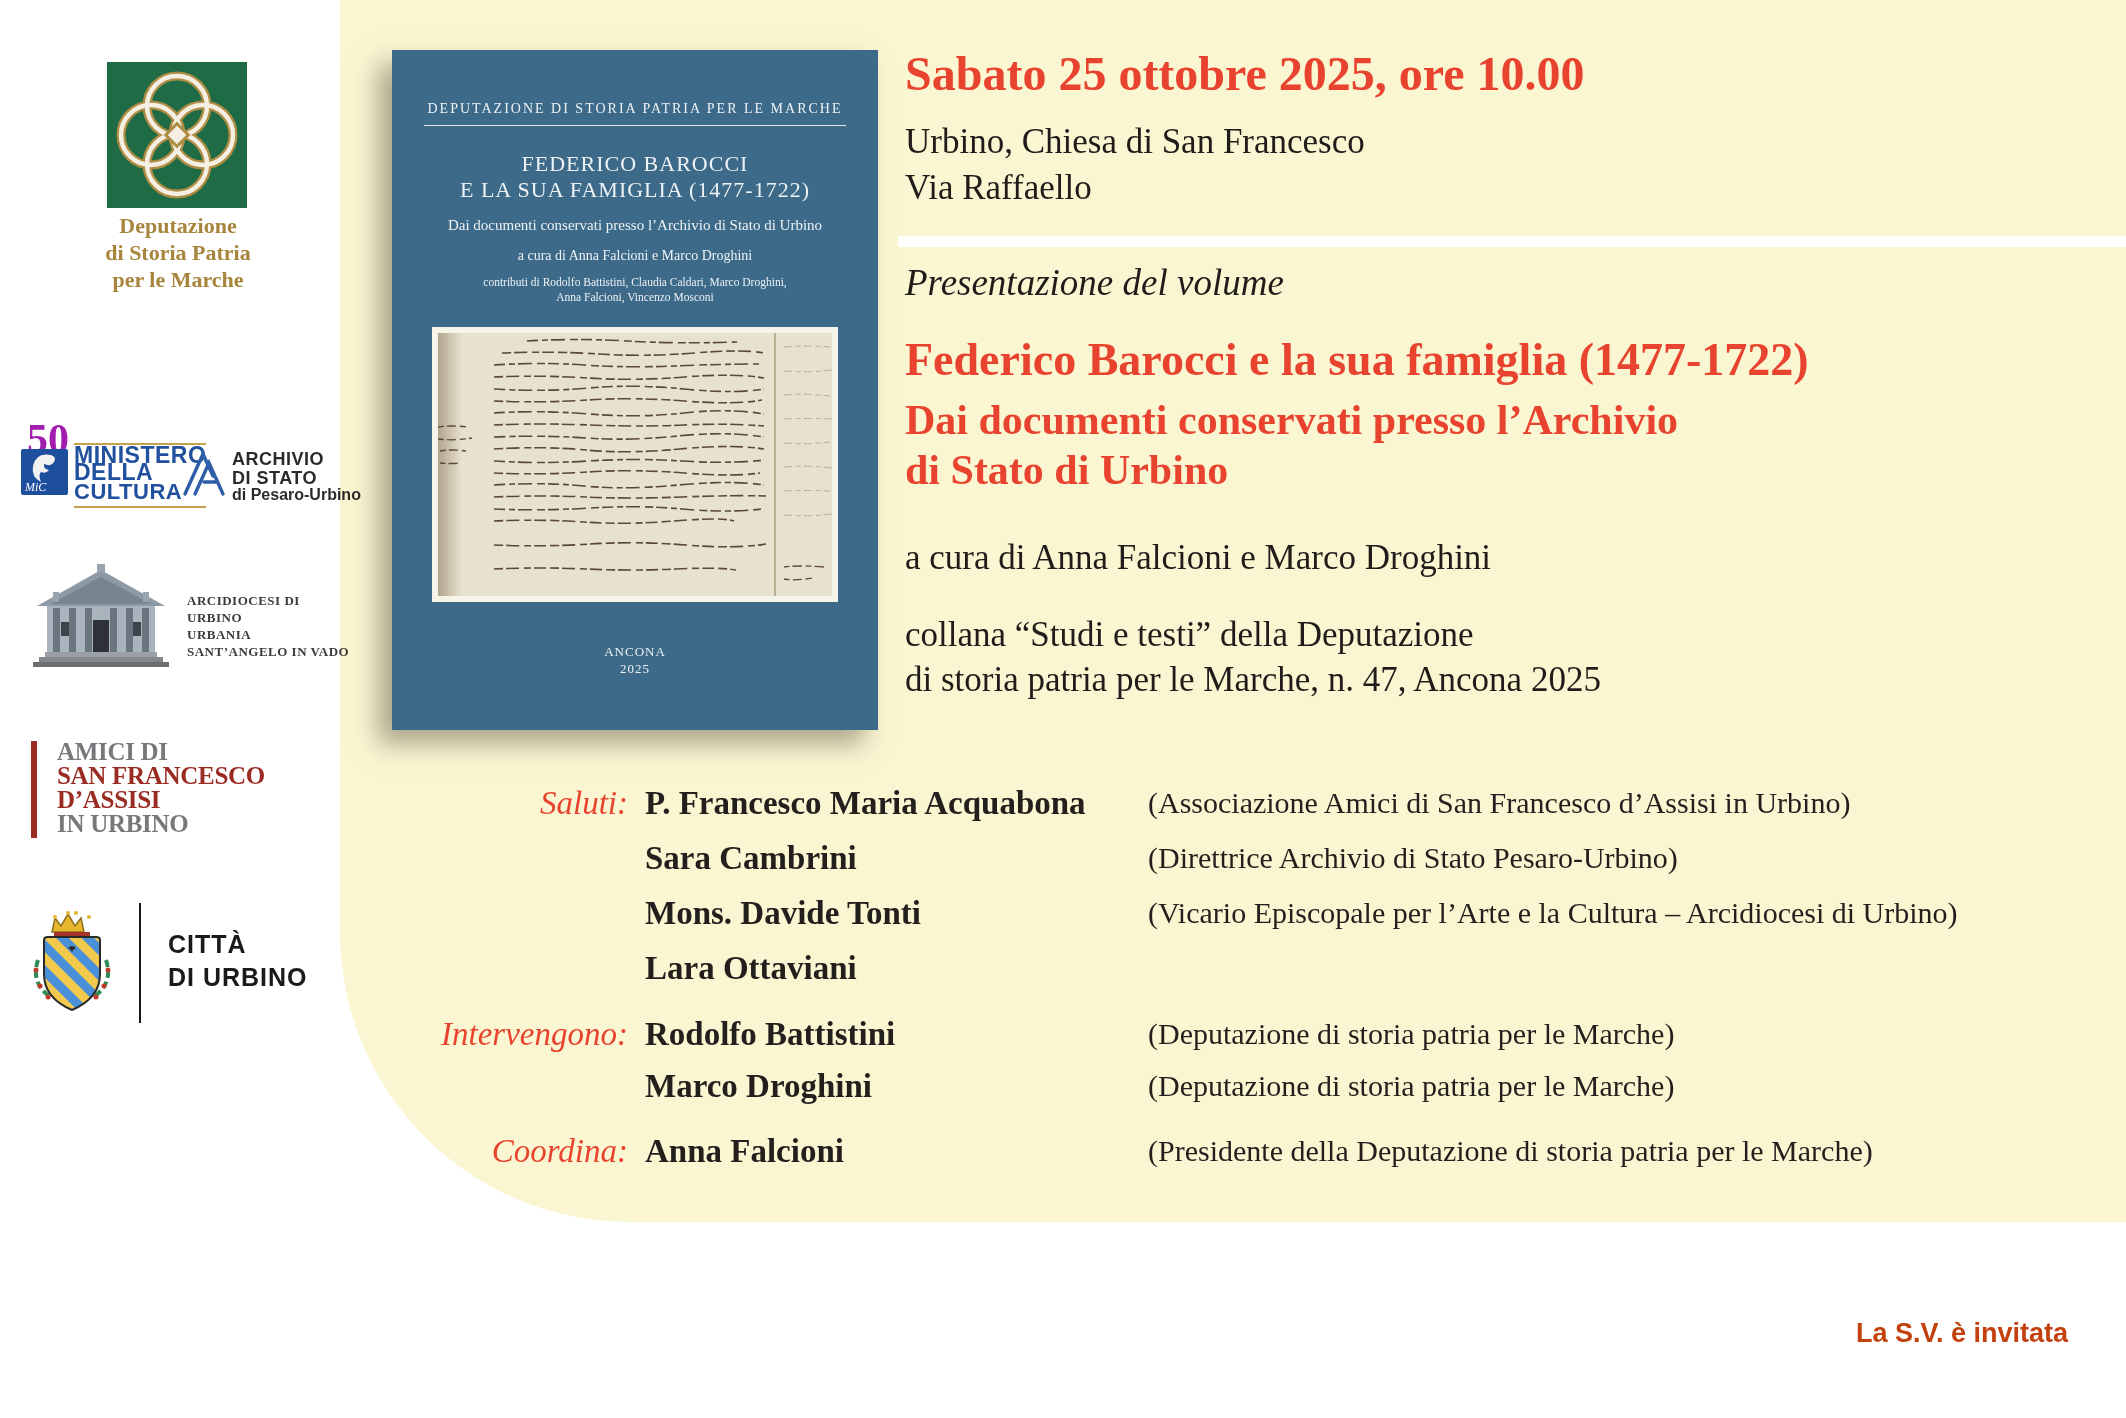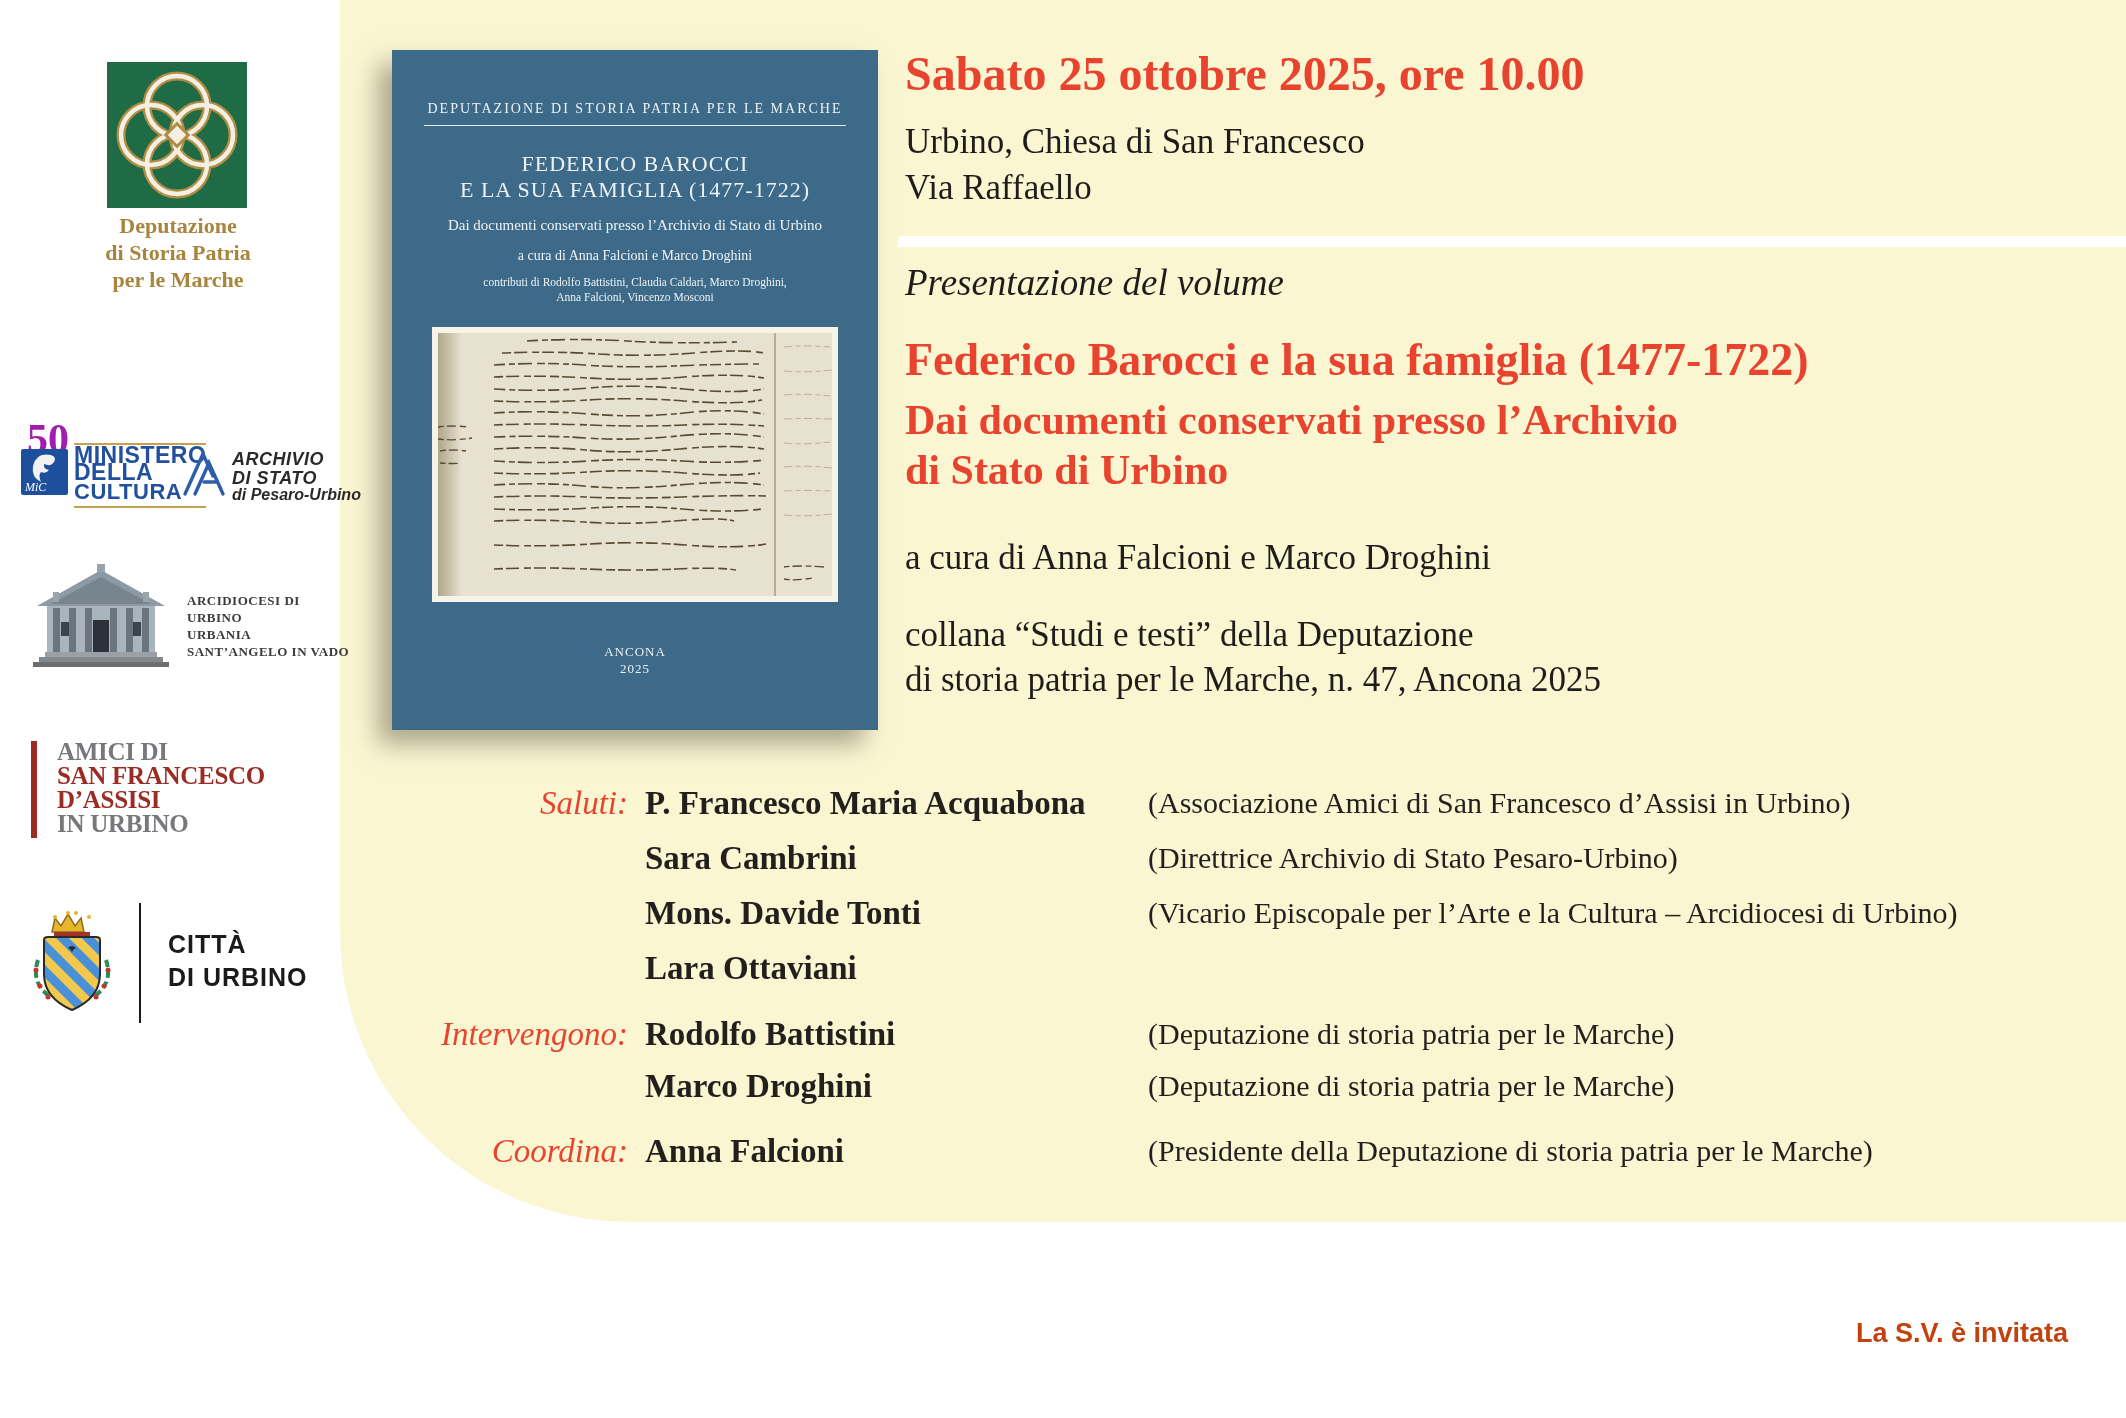--- a/index.html
+++ b/index.html
@@ -28,21 +28,21 @@
   .dep-logo{left:107px;top:62px;}
   .dep-text{left:38px;top:212px;width:280px;text-align:center;color:#A8853C;
             font-size:22px;font-weight:bold;line-height:27px;}
   .mic-50{left:27px;top:418px;font-size:42px;font-weight:bold;color:#a21caf;line-height:42px;}
   .mic-sq{left:21px;top:449px;}
   .mic-text{left:74px;top:443px;font-family:"Liberation Sans",sans-serif;color:#21509E;
             border-top:2px solid #C6A24E;border-bottom:2px solid #C6A24E;padding:2px 0 3px 0;}
   .mic-l1,.mic-l2{font-size:23px;font-weight:bold;line-height:17px;letter-spacing:.5px;}
   .mic-l3{font-size:22px;font-weight:bold;line-height:22px;letter-spacing:.5px;}
   .arch-logo{left:180px;top:448px;}
-  .arch-text{left:232px;top:450px;font-family:"Liberation Sans",sans-serif;color:#2b2a28;font-style:italic;}
+  .arch-text{left:232px;top:450px;font-family:"Liberation Sans",sans-serif;color:#2b2a28;}
   .arch-l1,.arch-l2{font-size:18px;font-weight:bold;line-height:19px;letter-spacing:.5px;}
   .arch-l3{font-size:16px;font-weight:bold;line-height:13px;}
   .church{left:25px;top:562px;}
   .arci-text{left:187px;top:592px;color:#3b3b3b;font-size:13px;font-weight:bold;
              line-height:17px;letter-spacing:.5px;}
   .amici-bar{left:31px;top:741px;width:6px;height:97px;background:#9B2C23;}
   .amici-text{left:57px;top:740px;font-size:25px;font-weight:bold;line-height:24px;letter-spacing:-.3px;}
   .amici-gray{color:#77787B;}
   .amici-red{color:#9B2C23;}
   .crest{left:28px;top:908px;}

